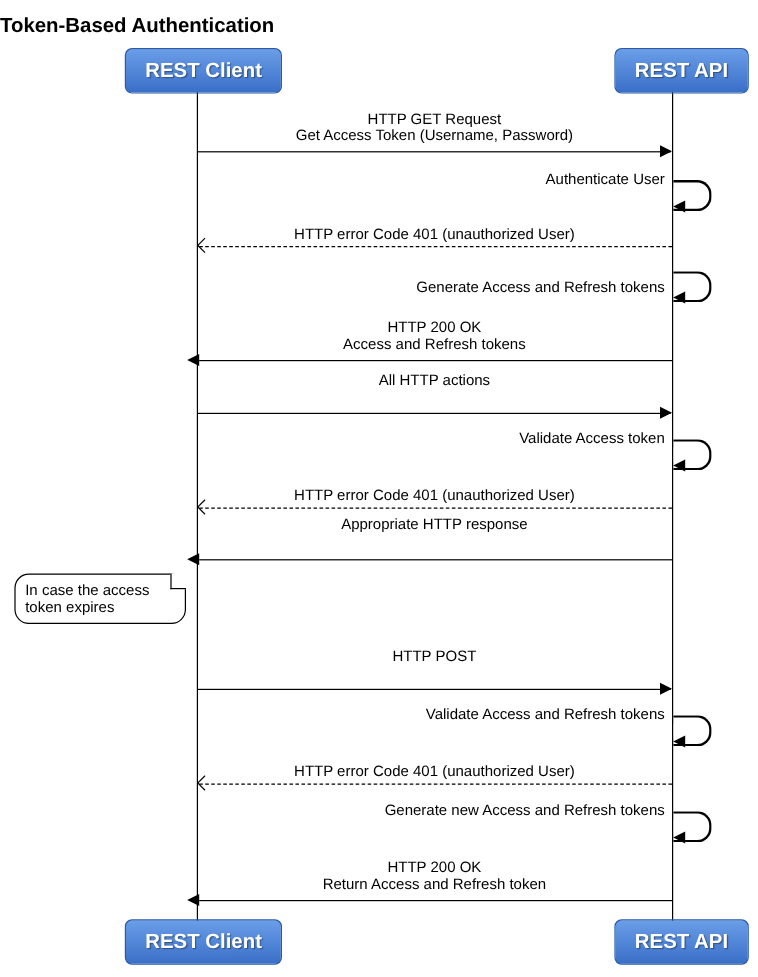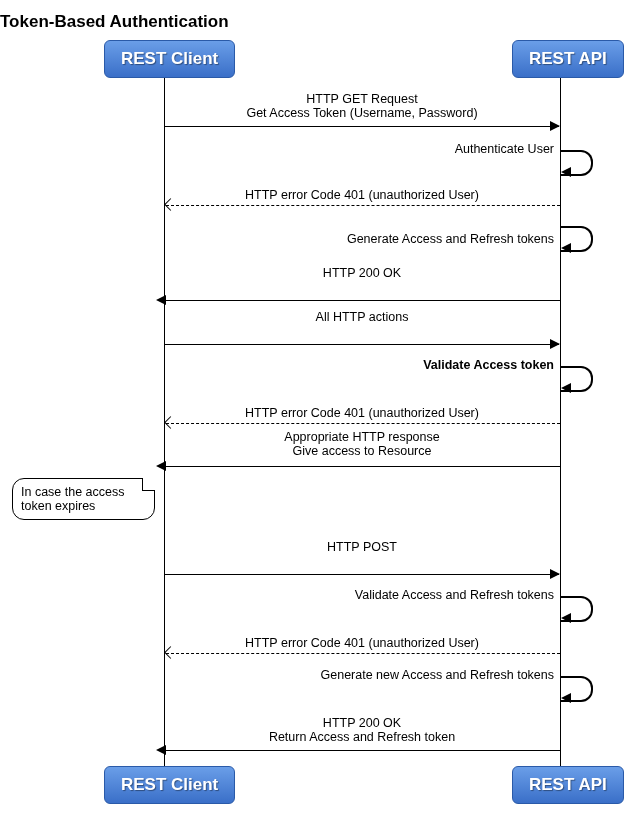--- a/index.html
+++ b/index.html
@@ -146,41 +146,41 @@
 <div class="msg" style="left:164px; width:396px; top:188px;">HTTP error Code 401 (unauthorized User)</div>
 <div class="arrow dashed" style="left:166px; width:394px; top:205px;"></div>
 <div class="arrow-head-left-open" style="left:166px; top:200px;"></div>
 
 <div class="selflabel" style="right:78px; top:232px;">Generate Access and Refresh tokens</div>
 <div class="selfloop" style="left:561px; top:226px;"></div>
 <div class="arrow-head-left" style="left:561px; top:243px;"></div>
 
 <div class="msg" style="left:164px; width:396px; top:266px;">
   <span class="line1">HTTP 200 OK</span>
+  <span class="line2">Access and Refresh tokens</span>
 </div>
 <div class="arrow" style="left:166px; width:394px; top:300px;"></div>
 <div class="arrow-head-left" style="left:156px; top:295px;"></div>
 
 <div class="msg" style="left:164px; width:396px; top:310px;">
   <span class="line1">All HTTP actions</span>
 </div>
 <div class="arrow" style="left:165px; width:394px; top:344px;"></div>
 <div class="arrow-head-right" style="left:550px; top:339px;"></div>
 
-<div class="selflabel" style="right:78px; top:358px;font-weight:bold;">Validate Access token</div>
+<div class="selflabel" style="right:78px; top:358px;">Validate Access token</div>
 <div class="selfloop" style="left:561px; top:366px;"></div>
 <div class="arrow-head-left" style="left:561px; top:383px;"></div>
 
 <div class="msg" style="left:164px; width:396px; top:406px;">HTTP error Code 401 (unauthorized User)</div>
 <div class="arrow dashed" style="left:166px; width:394px; top:423px;"></div>
 <div class="arrow-head-left-open" style="left:166px; top:418px;"></div>
 
 <div class="msg" style="left:164px; width:396px; top:430px;">
   <span class="line1">Appropriate HTTP response</span>
-  <span class="line2">Give access to Resource</span>
 </div>
 <div class="arrow" style="left:166px; width:394px; top:466px;"></div>
 <div class="arrow-head-left" style="left:156px; top:461px;"></div>
 
 <div class="note" style="left:12px; top:478px;border-radius:12px;">In case the access token expires</div>
 
 <div class="msg" style="left:164px; width:396px; top:540px;">
   <span class="line1">HTTP POST</span>
 </div>
 <div class="arrow" style="left:165px; width:394px; top:574px;"></div>

